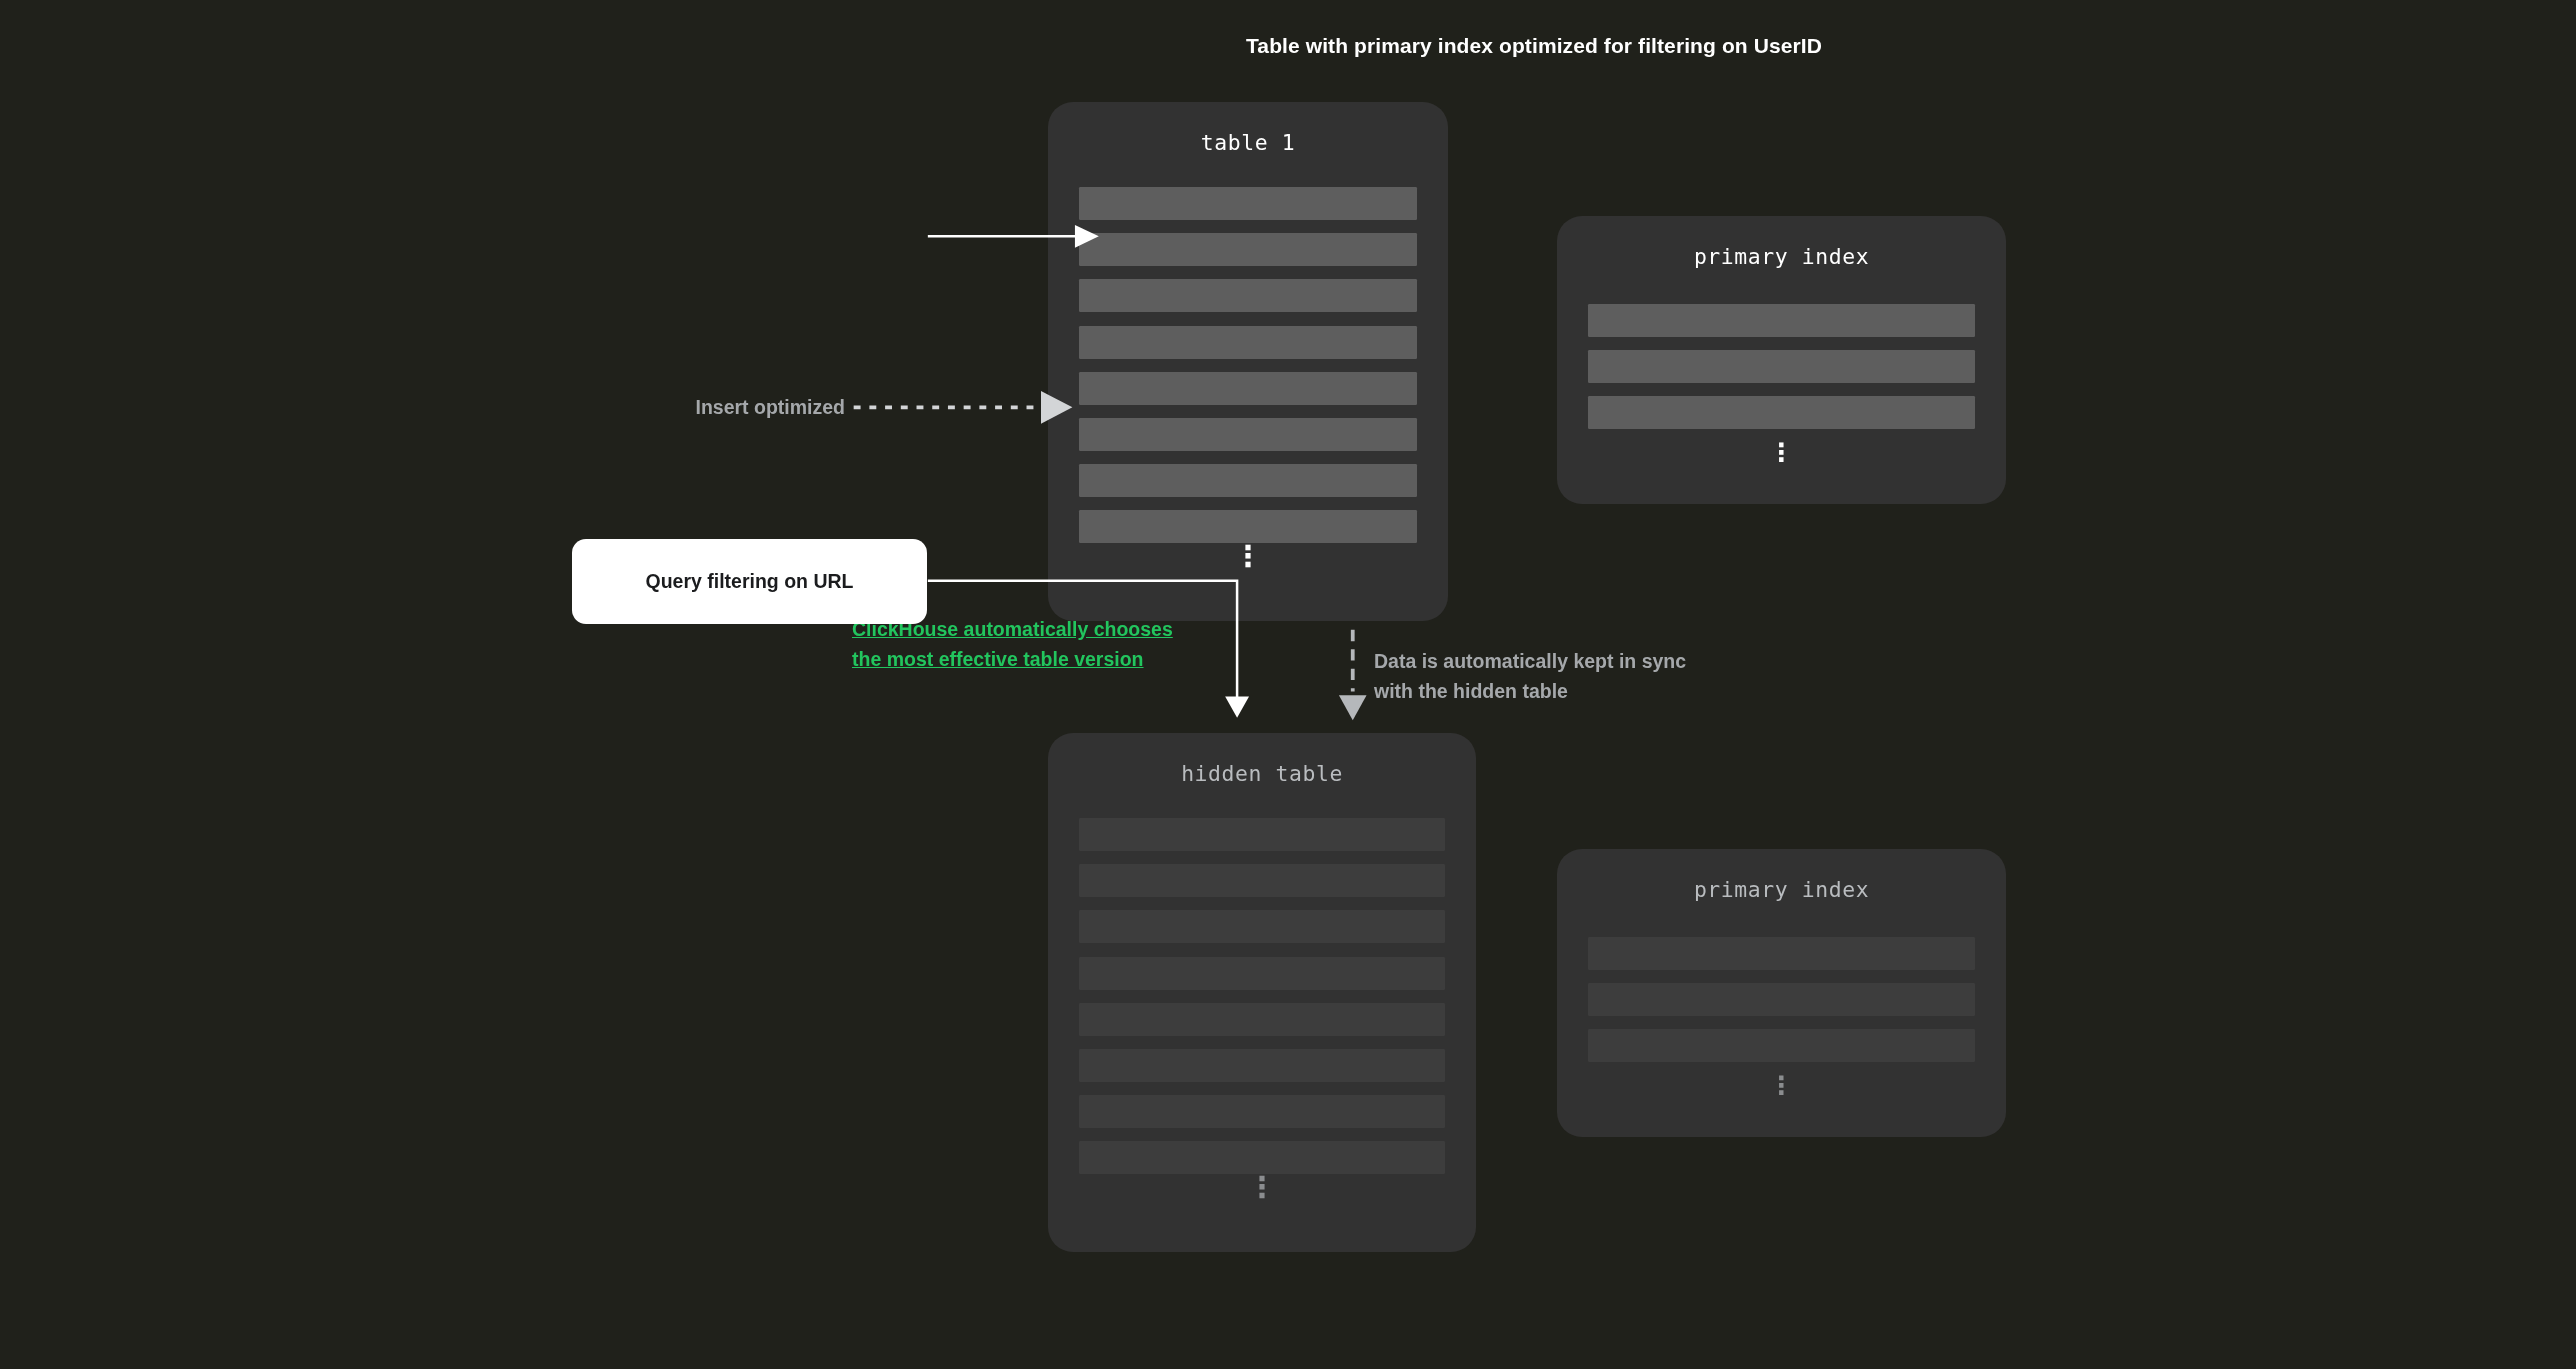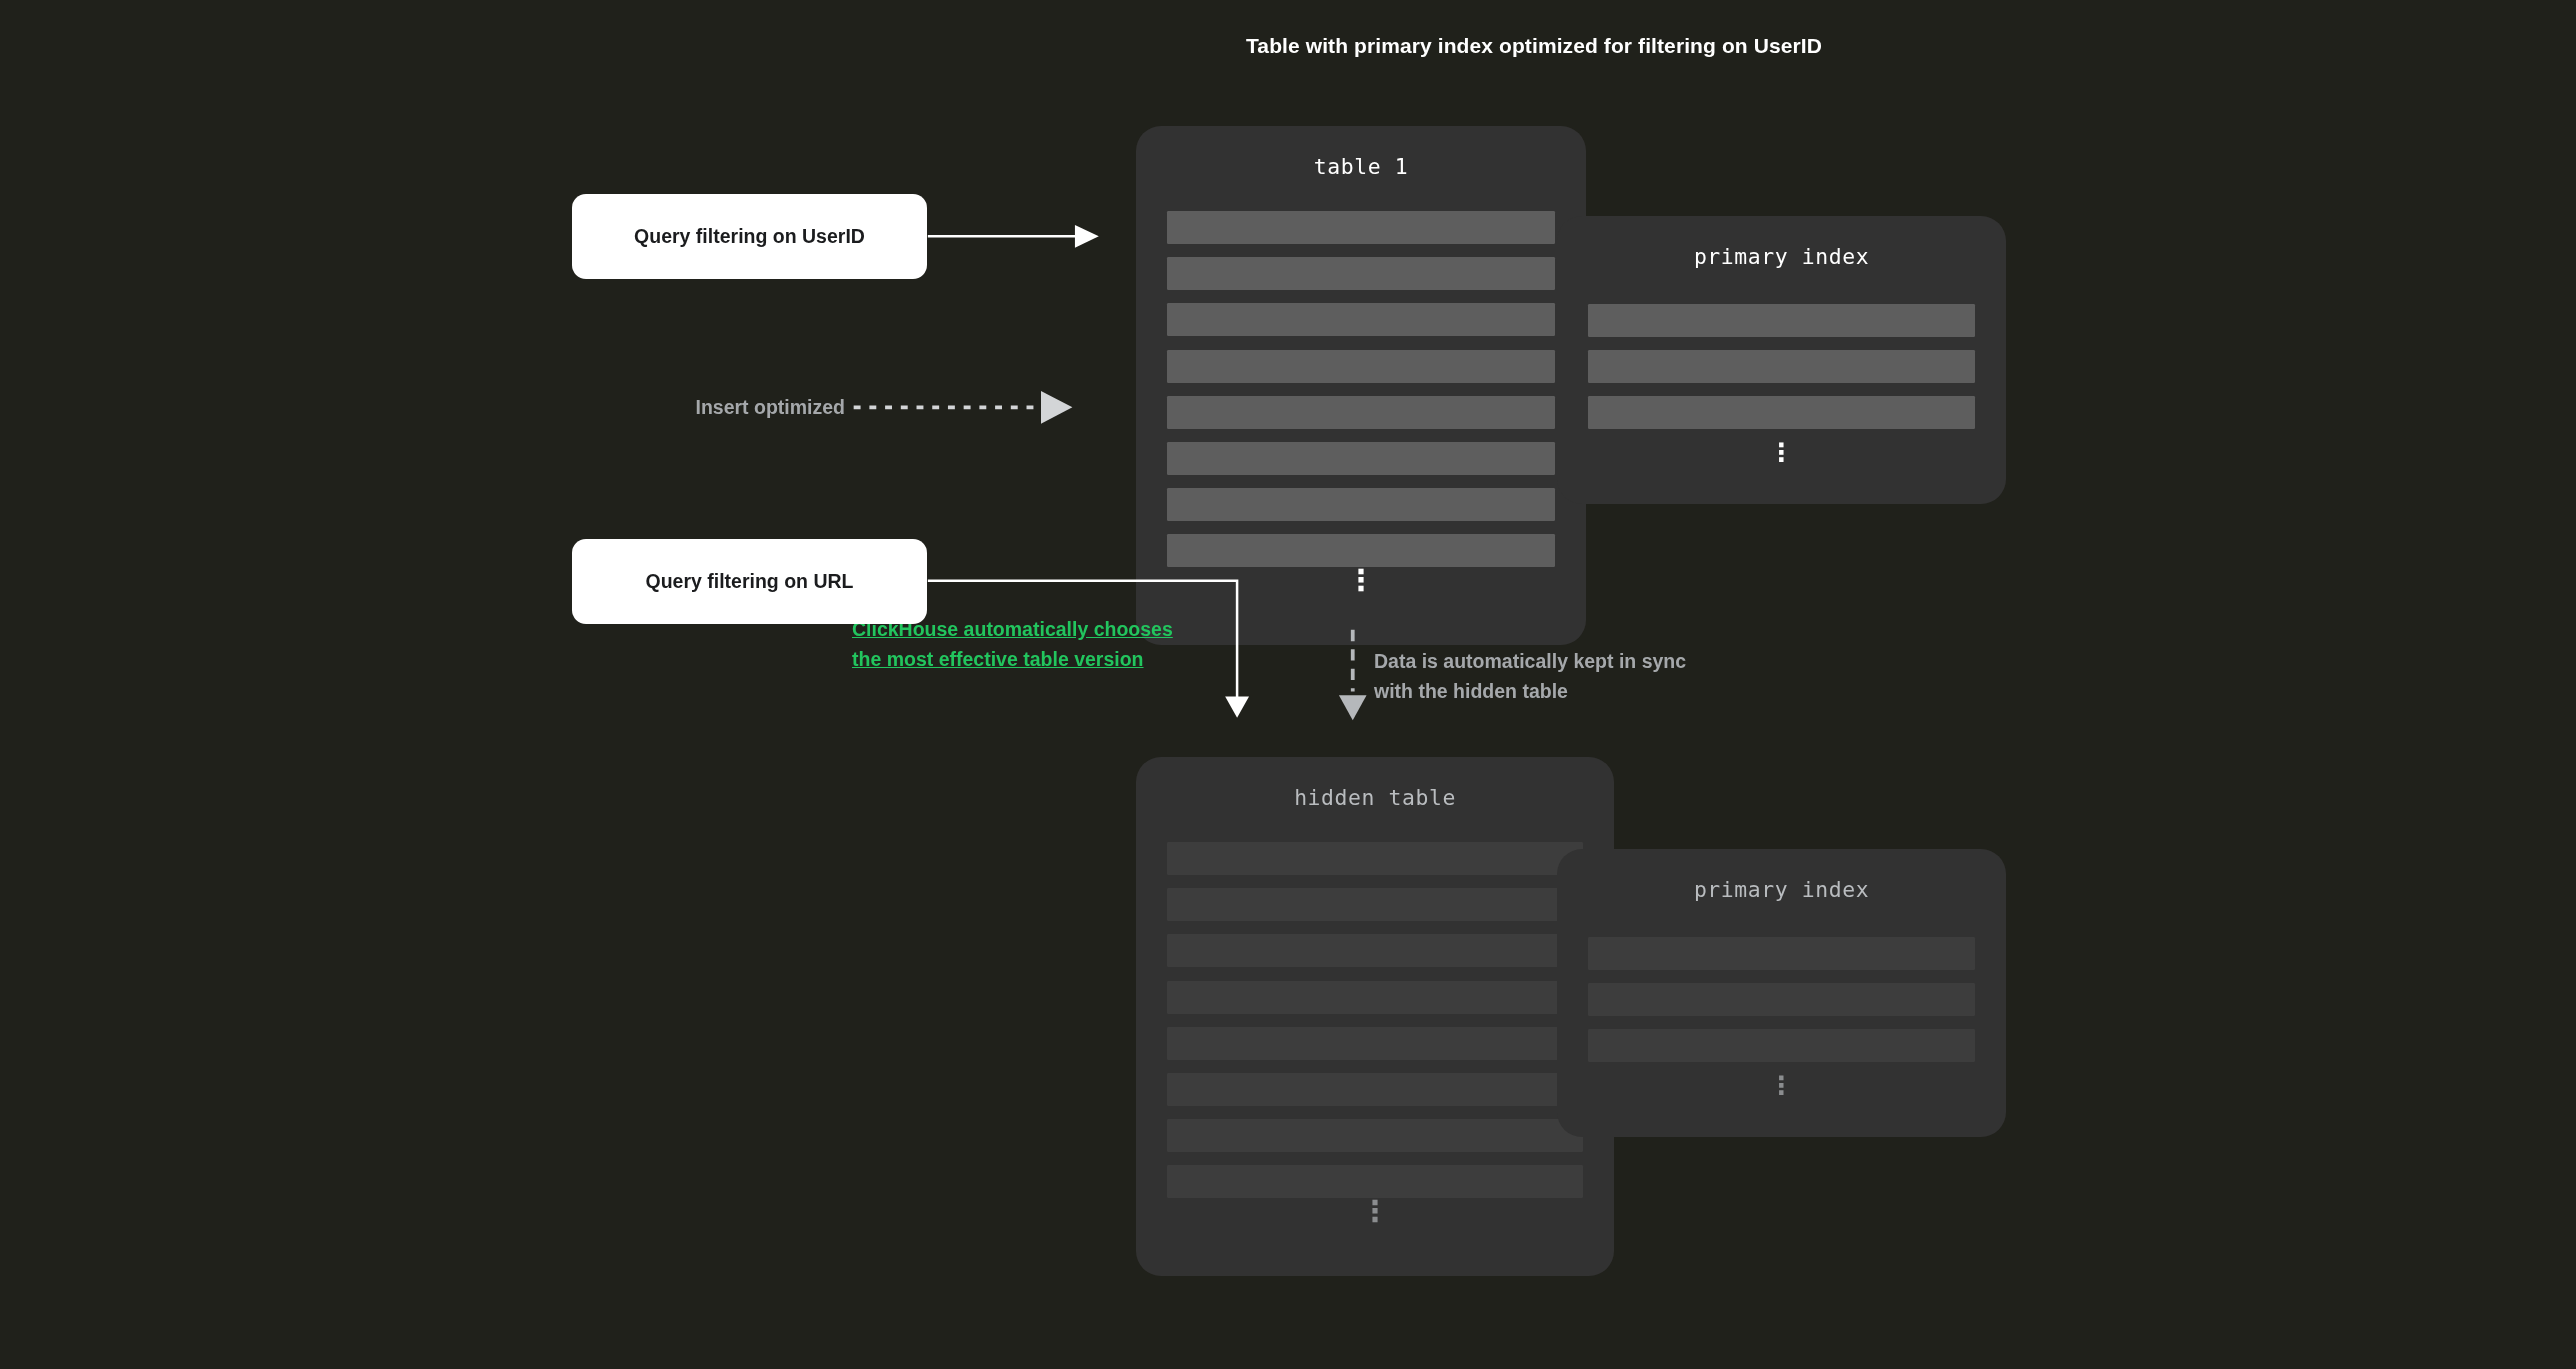--- a/index.html
+++ b/index.html
@@ -31,21 +31,21 @@
   }
   .caption.top    { top: 33px; }
   .caption.bottom { top: 1296px; }
 
   
   .panel {
     position: absolute;
     background: #323232;
     border-radius: 25px;
   }
-  .panel.table-panel { width: 450px; height: 519px; left: 1136px; margin-top: 24px; }
+  .panel.table-panel { width: 400px; height: 519px; left: 1048px; }
   .panel.table1      { top: 102px; }
   .panel.hidden      { top: 733px; padding-left: 28px; }
   .panel.index-panel { width: 449px; height: 288px; left: 1557px; }
   .panel.pi-top      { top: 216px; }
   .panel.pi-bottom   { top: 849px; }
 
   .panel-title {
     position: absolute;
     top: 28px;
     left: 0; right: 0;
@@ -192,23 +192,20 @@
   <div class="panel index-panel pi-bottom">
     <div class="panel-title dim-title">primary index</div>
     <div class="rows index-rows">
         <div class="row dim-row"></div>
         <div class="row dim-row"></div>
         <div class="row dim-row"></div>
       </div>
     <div class="more index-more dim-more">⋮</div>
   </div>
 
-  <div class="query-label query-userid">
-    <span>Query filtering on UserID</span>
-  </div>
   <div class="query-label query-url">
     <span>Query filtering on URL</span>
   </div>
 
   <div class="annotation insert-label">Insert optimized</div>
   <div class="annotation choose-label">
     <div>ClickHouse automatically chooses</div>
     <div>the most effective table version</div>
   </div>
   <div class="annotation sync-label">

